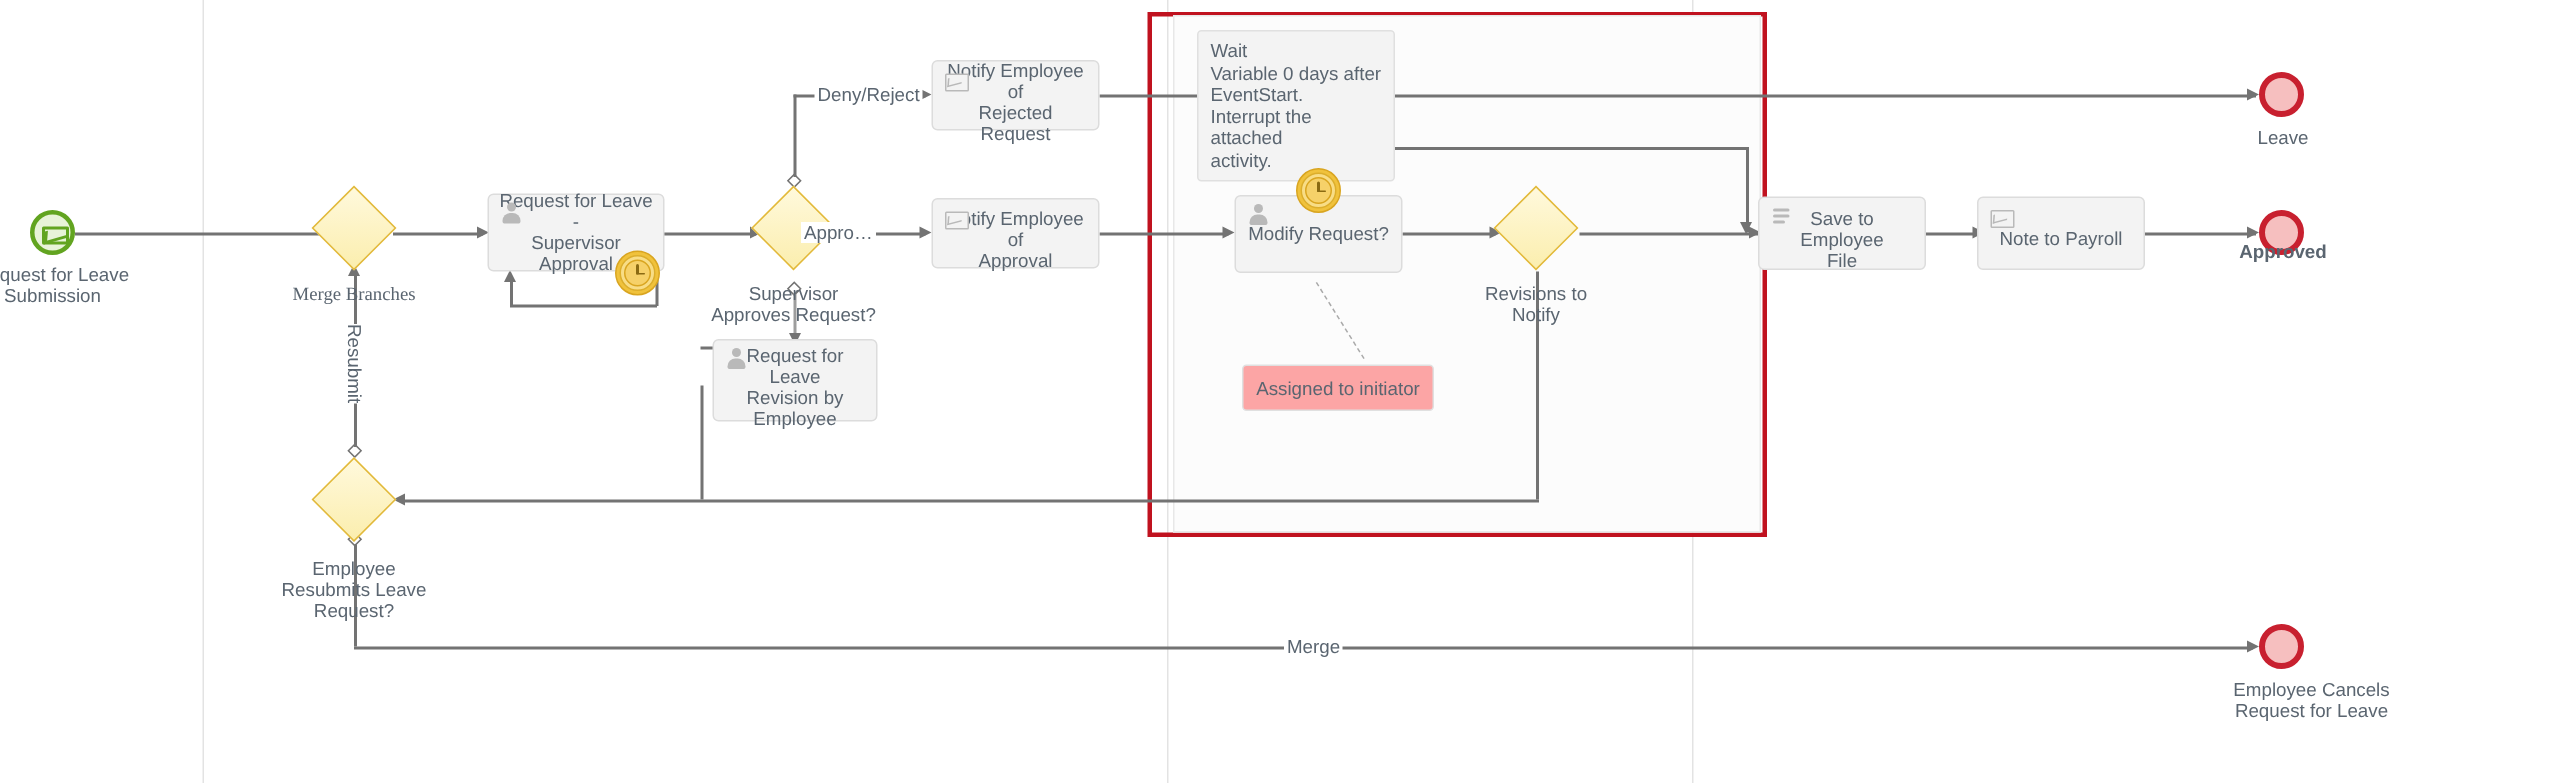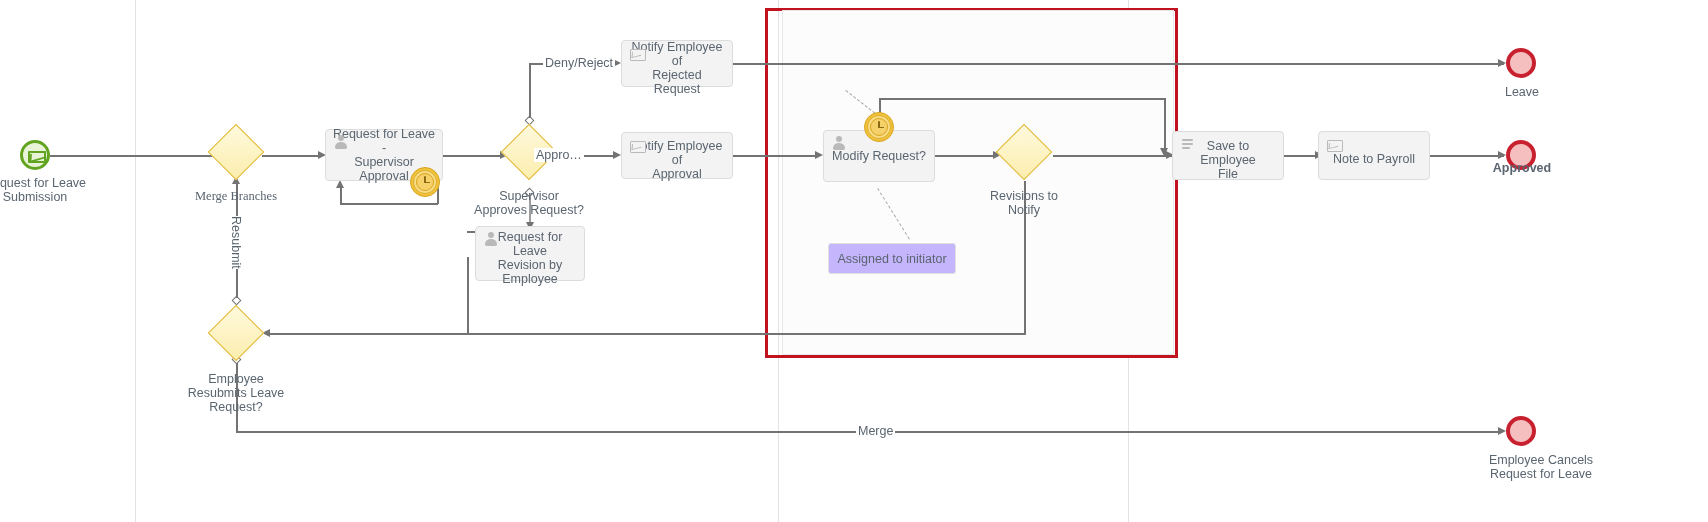--- a/index.html
+++ b/index.html
@@ -147,21 +147,21 @@
     transform:rotate(90deg); transform-origin:0 0;
   }
 
   
   .note {
     position:absolute; background:#f3f3f3; border:1px solid #e0e0e0; border-radius:3px;
     color:#5a6570; font-size:12.5px; line-height:14.5px; padding:6px 8px;
     white-space:pre-line;
   }
   .note-c {
-    position:absolute; background:#c4b5fd; border:1px solid #e0e0e0; border-radius:3px;
+    position:absolute; background:#fca5a5; border:1px solid #e0e0e0; border-radius:3px;
     color:#5a6570; font-size:12.5px; line-height:14px; padding:6px 8px;
     text-align:center; white-space:nowrap;
   }
 
   
   .redbox {
     position:absolute; border:3px solid #c0121f; background:rgba(0,0,0,0);
   }
   .redbox-inner {
     position:absolute; border:1px solid #e8e8e8; background:#fcfcfc;
@@ -297,20 +297,25 @@
 Approval</span>
   </div>
 
   <div class="task" style="left:475px; top:226px; width:110px; height:55px;">
     <span class="ticon ico-person"></span>
     <span style="margin-top:8px;">Request for Leave
 Revision by
 Employee</span>
   </div>
 
+  <div class="note" style="left:798px; top:20px; width:132px;">Wait
+Variable 0 days after
+EventStart.
+Interrupt the attached
+activity.</div>
 
   <div class="task" style="left:823px; top:130px; width:112px; height:52px;">
     <span class="ticon ico-person"></span>
     <span>Modify Request?</span>
   </div>
 
   <div class="timer" style="left:864px; top:112px;">
     <span class="r1"></span>
       <span class="r2"></span>
       <span class="r3"></span>

